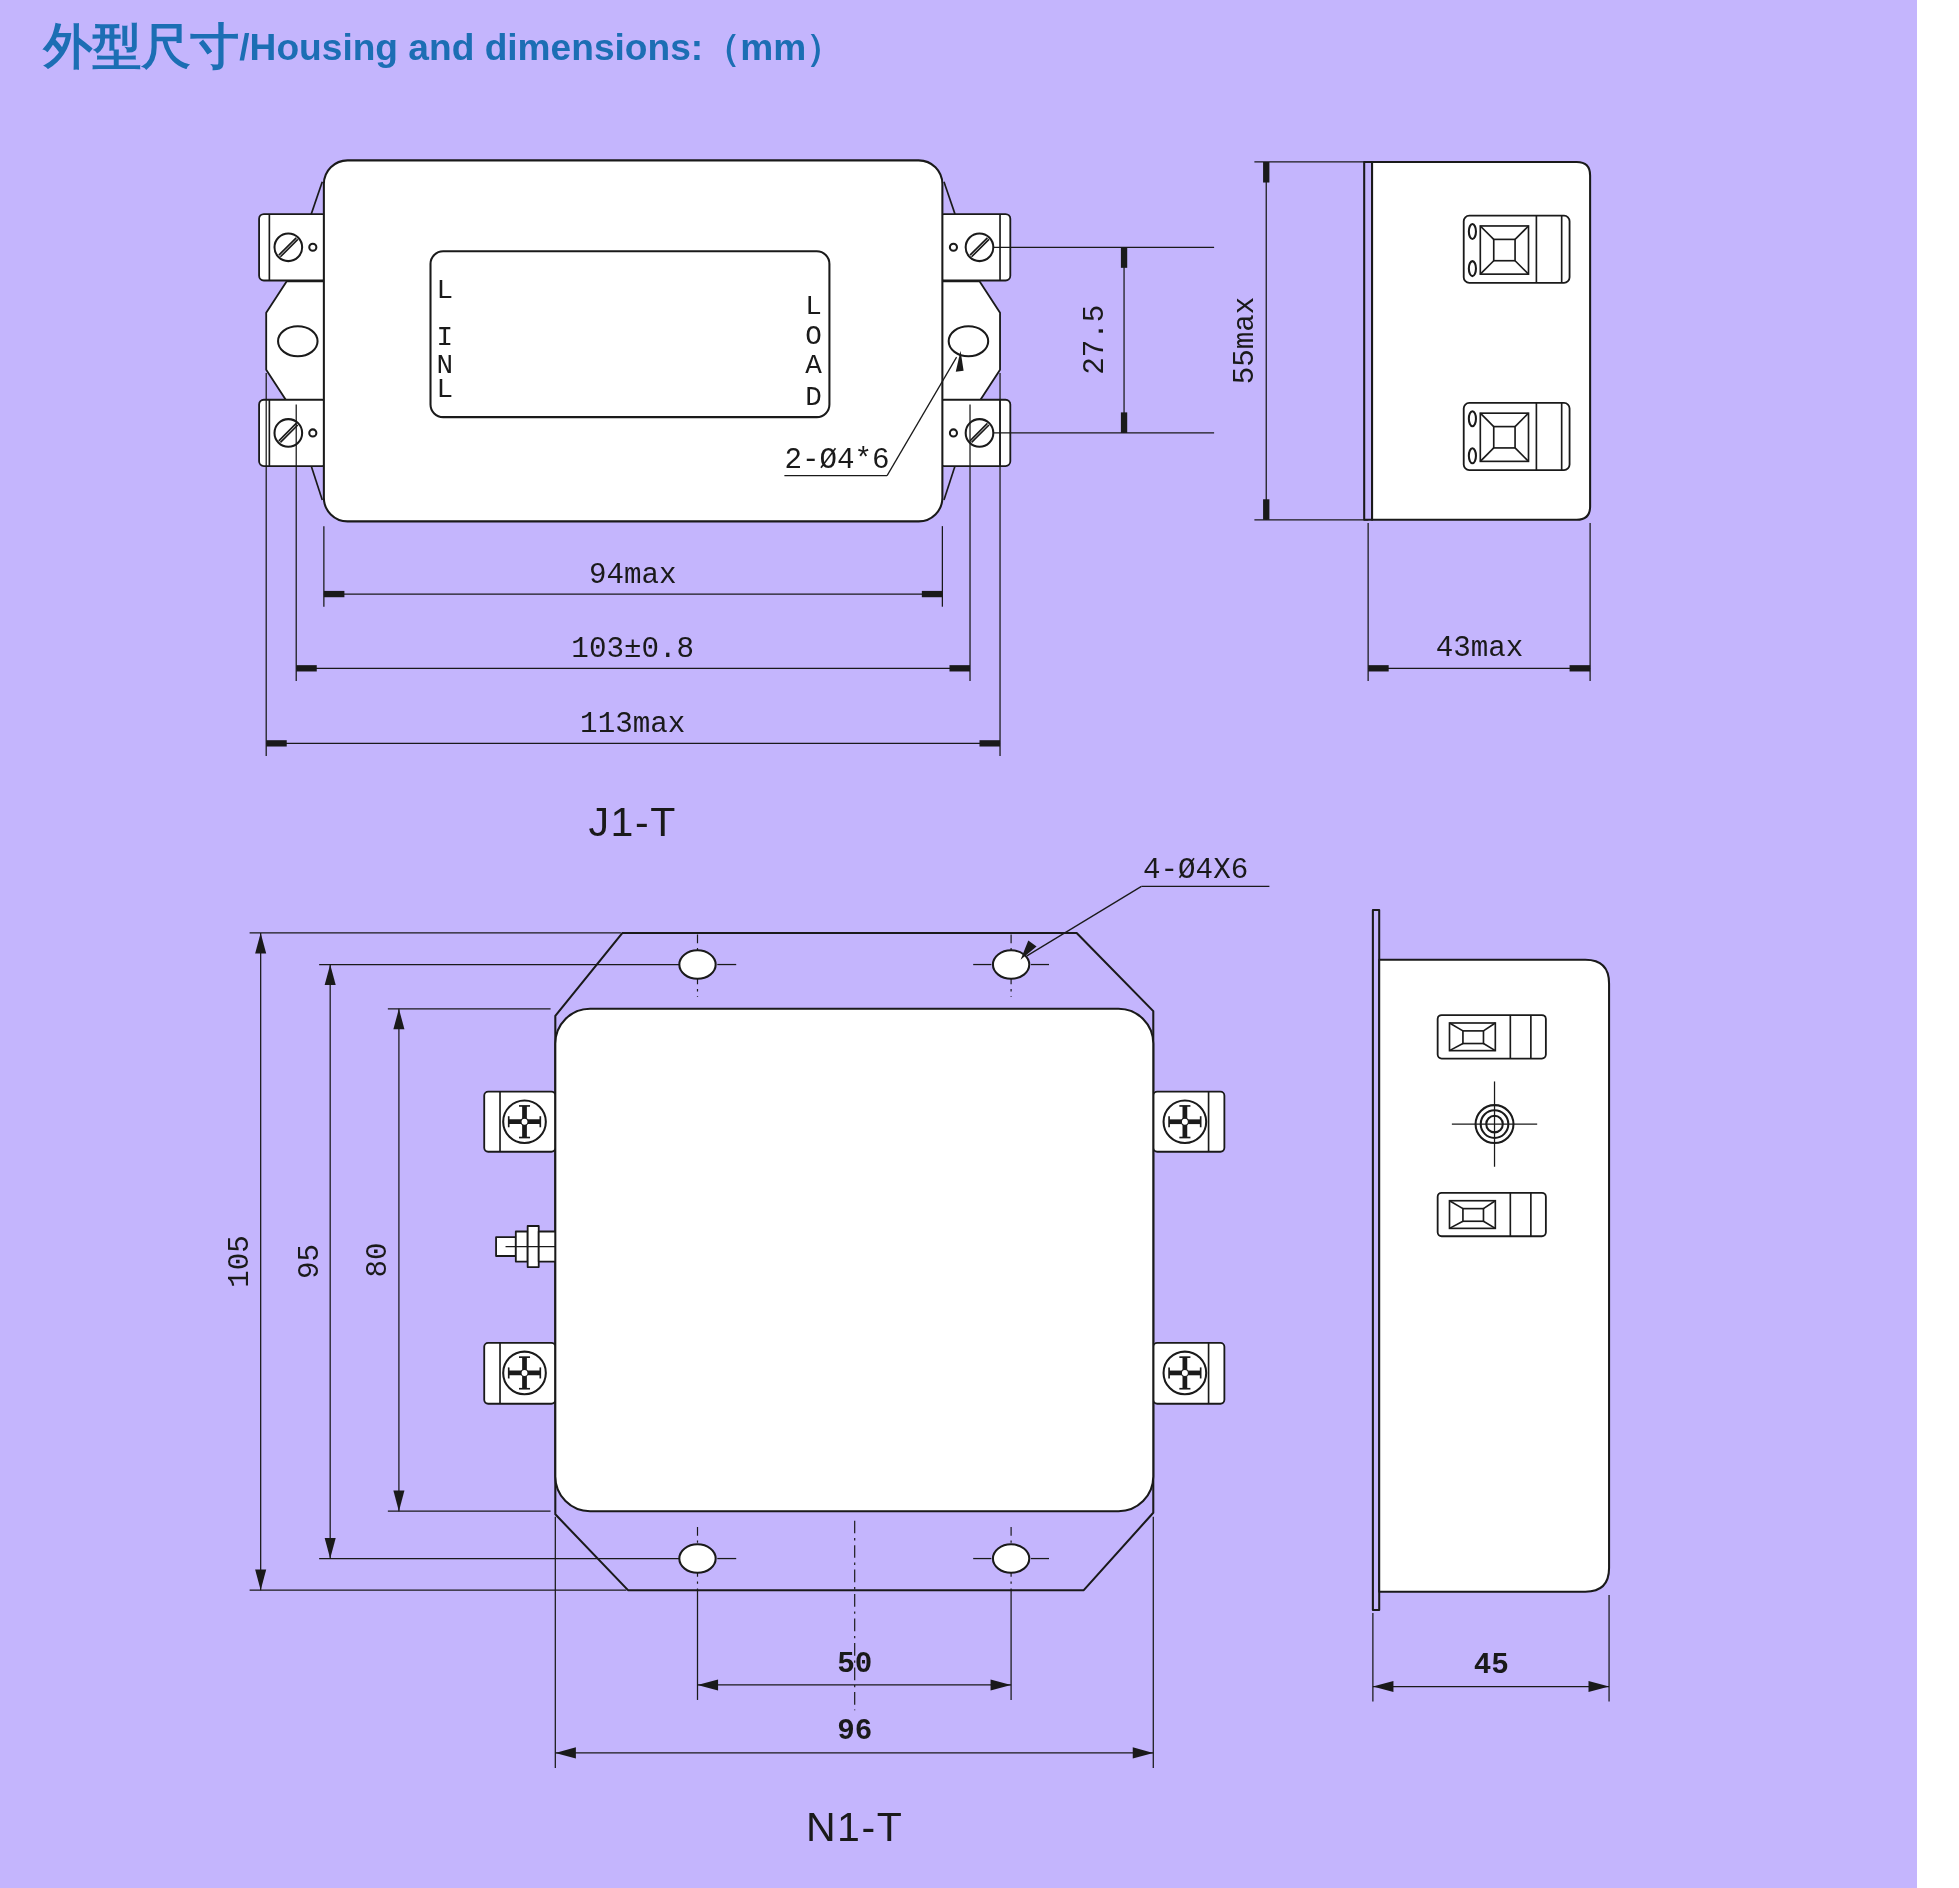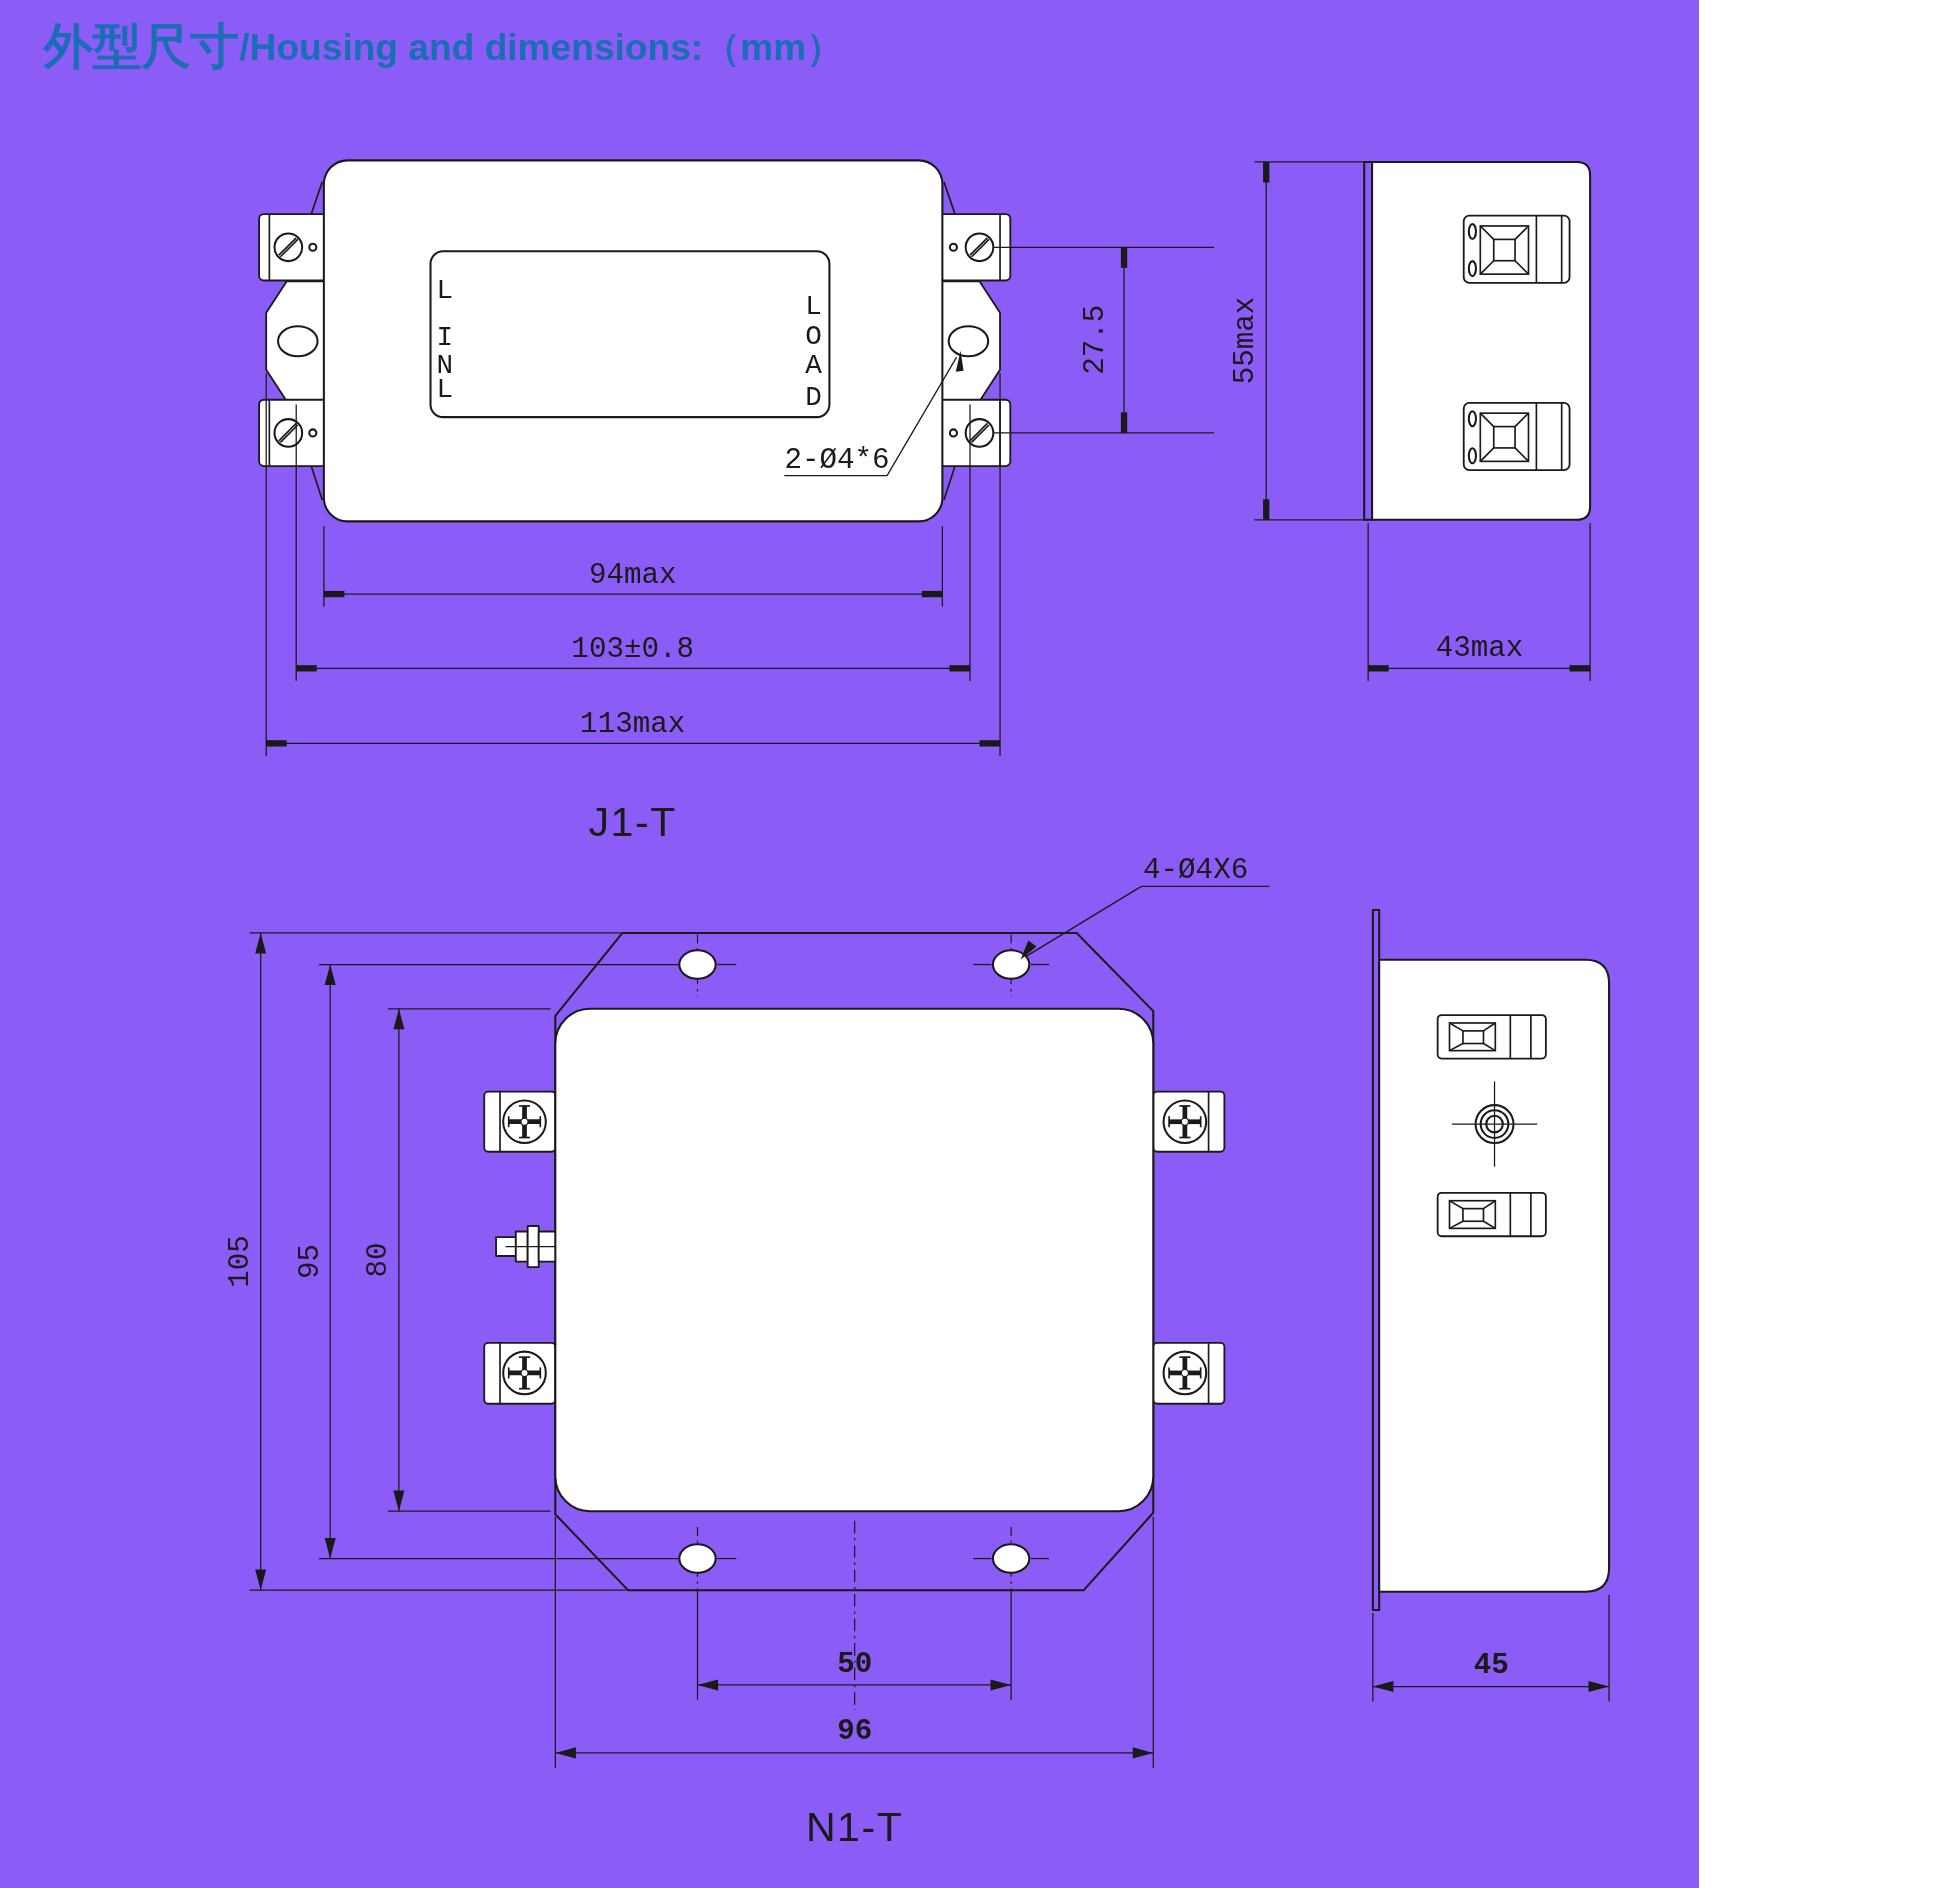--- a/index.html
+++ b/index.html
@@ -1,16 +1,16 @@
 <!DOCTYPE html>
 <html style="font-size:12.6px"><head>
 <meta charset="utf-8">
 <style>
   html,body{margin:0;padding:0;background:#fff;}
-  .page{width:1699px;height:1888px;background:#8b5cf6;position:relative;font-family:"Liberation Sans",sans-serif;}
+  .page{width:1917px;height:1888px;background:#c4b5fd;position:relative;font-family:"Liberation Sans",sans-serif;}
   svg text{user-select:none;}
   .o   {stroke:#1a1a1a;stroke-width:2.6;fill:none;stroke-linejoin:round;}
   .of  {stroke:#1a1a1a;stroke-width:2.6;fill:#fff;stroke-linejoin:round;}
   .b   {stroke:#1a1a1a;stroke-width:2.3;fill:#fff;stroke-linejoin:round;}
   .t   {stroke:#1a1a1a;stroke-width:1.6;fill:none;}
   .tk  {stroke:#1a1a1a;stroke-width:8;fill:none;}
   .s2  {stroke:#1a1a1a;stroke-width:2.1;fill:none;}
   .cl  {stroke:#1a1a1a;stroke-width:1.5;fill:none;stroke-dasharray:16 6 3 6;}
   .dsh {stroke:#1a1a1a;stroke-width:1.5;fill:none;stroke-dasharray:11 6 3 6;}
   .ar  {fill:#1a1a1a;stroke:none;}

